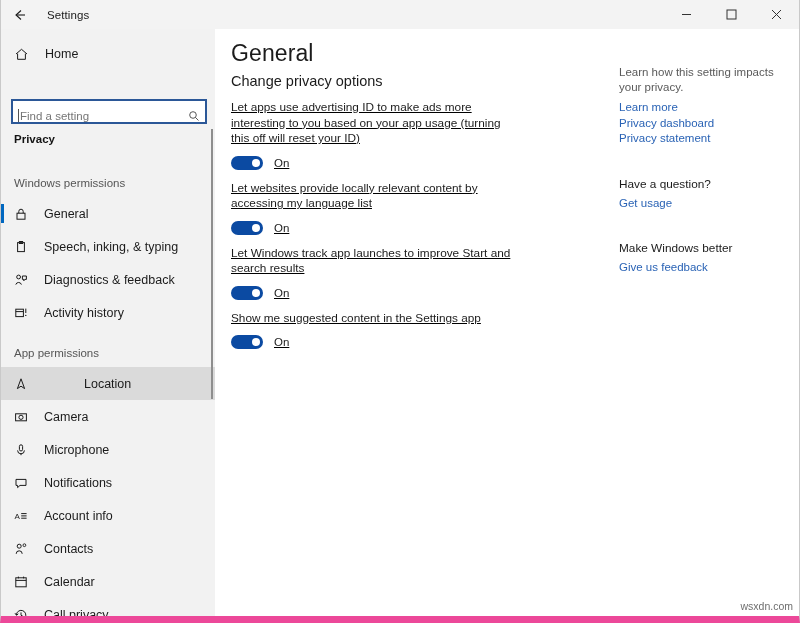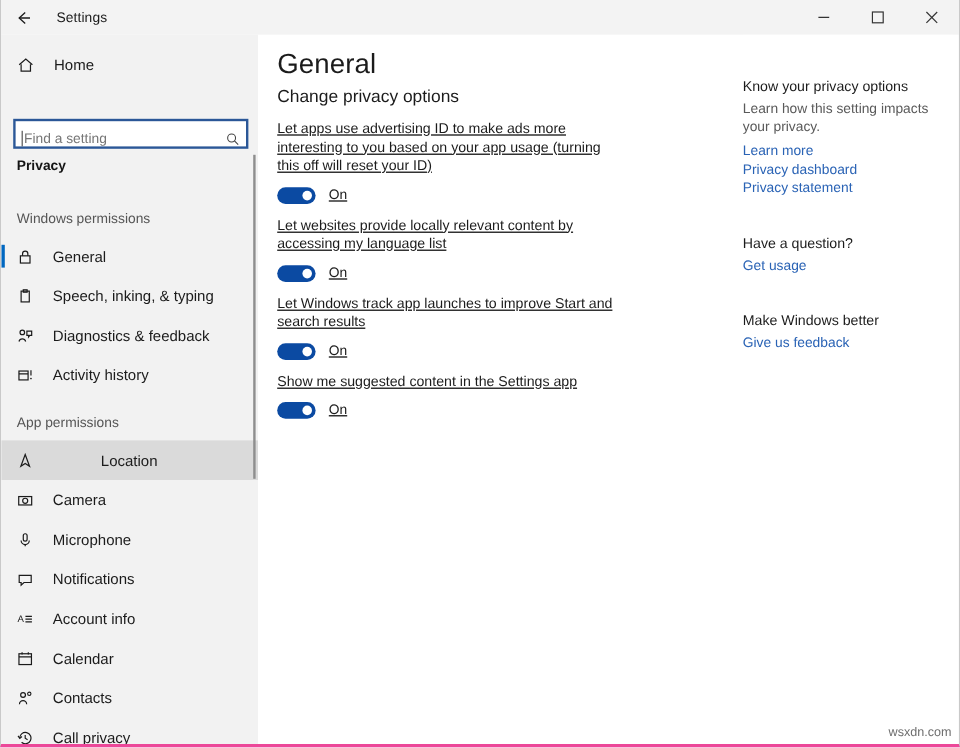--- a/index.html
+++ b/index.html
@@ -14,21 +14,21 @@
     font-family: "Liberation Sans", sans-serif;
   }
 
   #window {
     position: relative;
     width: 800px;
     height: 623px;
     background: #ffffff;
     border-left: 1px solid #c9c9c9;
     border-right: 1px solid #c9c9c9;
-    border-bottom: 3px solid #ec4899;
+    border-bottom: 7px solid #ec4899;
     overflow: hidden;
   }
 
   
   #titlebar {
     position: absolute;
     top: 0; left: 0;
     width: 798px;
     height: 29px;
     background: #f3f3f3;
@@ -472,38 +472,38 @@
             <line x1="7.2" y1="6.9" x2="12.6" y2="6.9" stroke="#1b1b1b" stroke-width="1"></line>
             <line x1="7.2" y1="9.2" x2="12.6" y2="9.2" stroke="#1b1b1b" stroke-width="1"></line>
           </svg>
         </span>
         <span class="nav-label">Account info</span>
       </div>
 
       <div class="nav-item">
         <span class="nav-icon">
           <svg width="14" height="14" viewBox="0 0 14 14">
+            <circle cx="5.2" cy="4.2" r="2" fill="none" stroke="#1b1b1b" stroke-width="1"></circle>
+            <path d="M2.2 11.8 a3 3 0 0 1 6 0" fill="none" stroke="#1b1b1b" stroke-width="1"></path>
+            <circle cx="10.4" cy="3.2" r="1.4" fill="none" stroke="#1b1b1b" stroke-width="0.9"></circle>
+          </svg>
+        </span>
+        <span class="nav-label">Contacts</span>
+      </div>
+
+      <div class="nav-item">
+        <span class="nav-icon">
+          <svg width="14" height="14" viewBox="0 0 14 14">
             <rect x="1.8" y="2.8" width="10.4" height="9" fill="none" stroke="#1b1b1b" stroke-width="1"></rect>
             <line x1="1.8" y1="5.4" x2="12.2" y2="5.4" stroke="#1b1b1b" stroke-width="1"></line>
             <line x1="4.4" y1="1.6" x2="4.4" y2="3.4" stroke="#1b1b1b" stroke-width="1"></line>
             <line x1="9.6" y1="1.6" x2="9.6" y2="3.4" stroke="#1b1b1b" stroke-width="1"></line>
           </svg>
         </span>
         <span class="nav-label">Calendar</span>
-      </div>
-
-      <div class="nav-item">
-        <span class="nav-icon">
-          <svg width="14" height="14" viewBox="0 0 14 14">
-            <circle cx="5.2" cy="4.2" r="2" fill="none" stroke="#1b1b1b" stroke-width="1"></circle>
-            <path d="M2.2 11.8 a3 3 0 0 1 6 0" fill="none" stroke="#1b1b1b" stroke-width="1"></path>
-            <circle cx="10.4" cy="3.2" r="1.4" fill="none" stroke="#1b1b1b" stroke-width="0.9"></circle>
-          </svg>
-        </span>
-        <span class="nav-label">Contacts</span>
       </div>
 
       <div class="nav-item">
         <span class="nav-icon">
           <svg width="14" height="14" viewBox="0 0 14 14">
             <path d="M2.4 7 a4.7 4.7 0 1 1 1.6 3.6" fill="none" stroke="#1b1b1b" stroke-width="1"></path>
             <path d="M1 5.2 L2.5 7.3 L4.3 5.8" fill="none" stroke="#1b1b1b" stroke-width="1"></path>
             <path d="M7 4.4 V7.2 L9 8.4" fill="none" stroke="#1b1b1b" stroke-width="1"></path>
           </svg>
         </span>
@@ -562,21 +562,20 @@
           <div class="toggle-state">On</div>
         </div>
       </div>
 
     </div>
   </div>
 
   <div id="right-panel">
 
     <div class="rp-section" style="margin-top:36px;">
-      <div class="rp-title">Know your privacy options</div>
       <div class="rp-body">Learn how this setting impacts your privacy.</div>
       <a class="rp-link" href="#">Learn more</a>
       <a class="rp-link" href="#">Privacy dashboard</a>
       <a class="rp-link" href="#">Privacy statement</a>
     </div>
 
     <div class="rp-section" style="margin-top:30px;">
       <div class="rp-title">Have a question?</div>
       <a class="rp-link" href="#">Get usage</a>
     </div>

